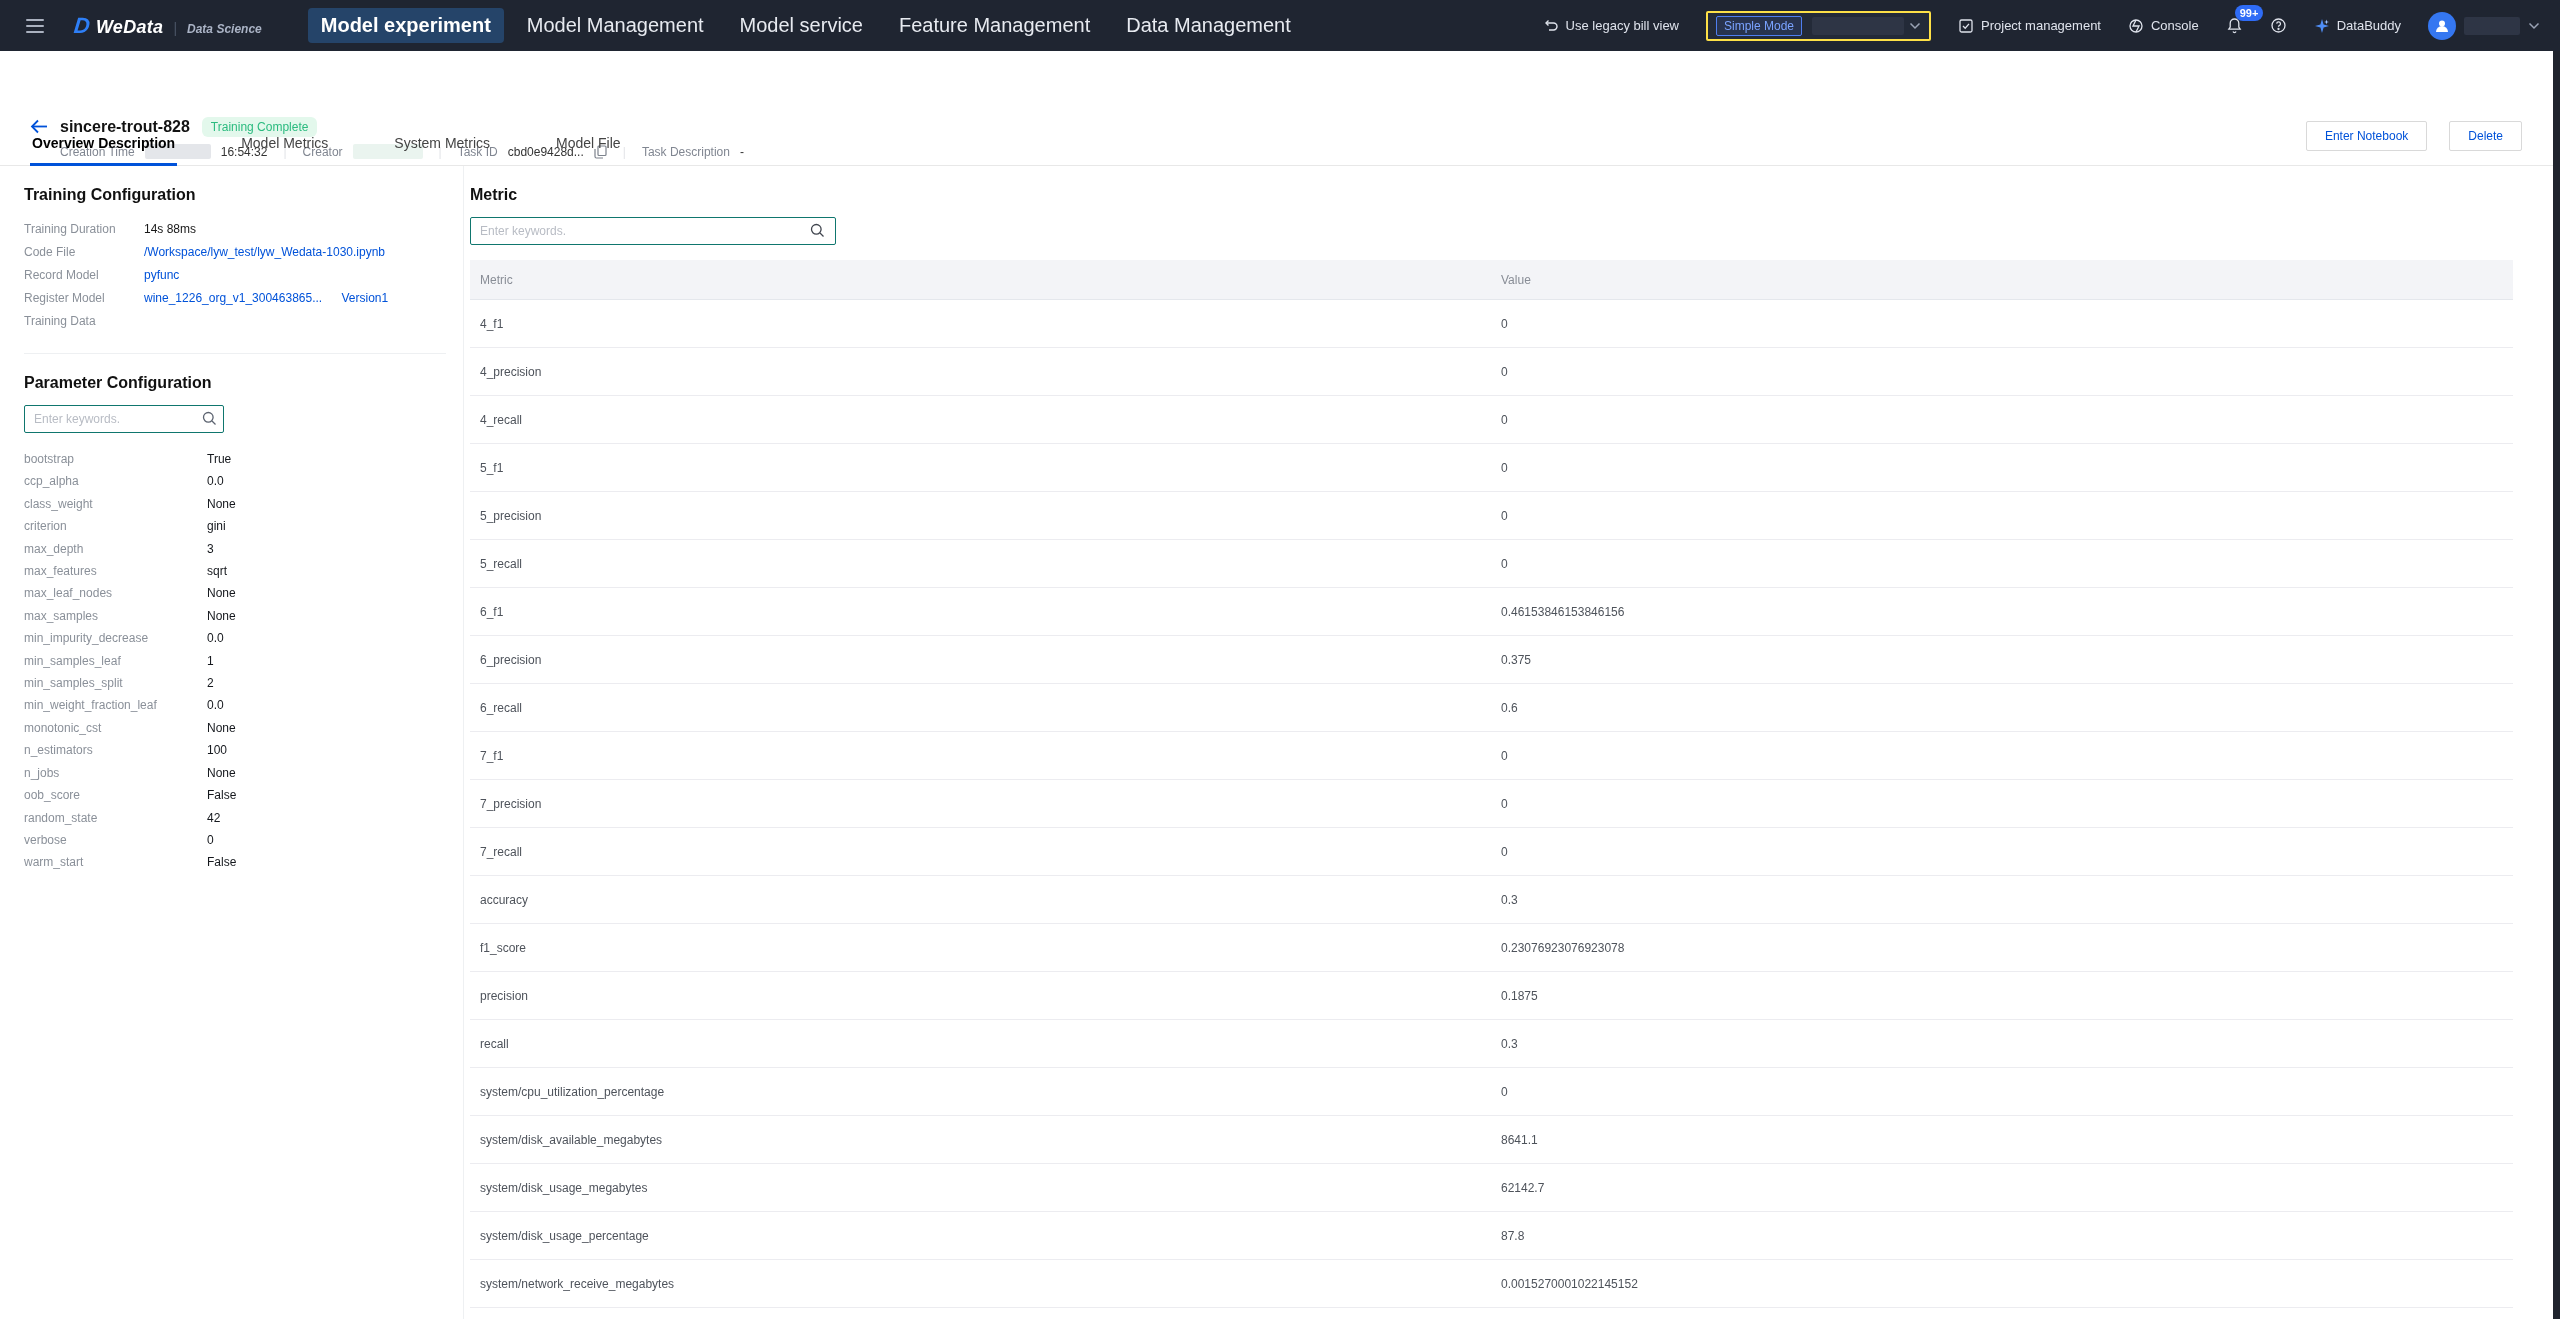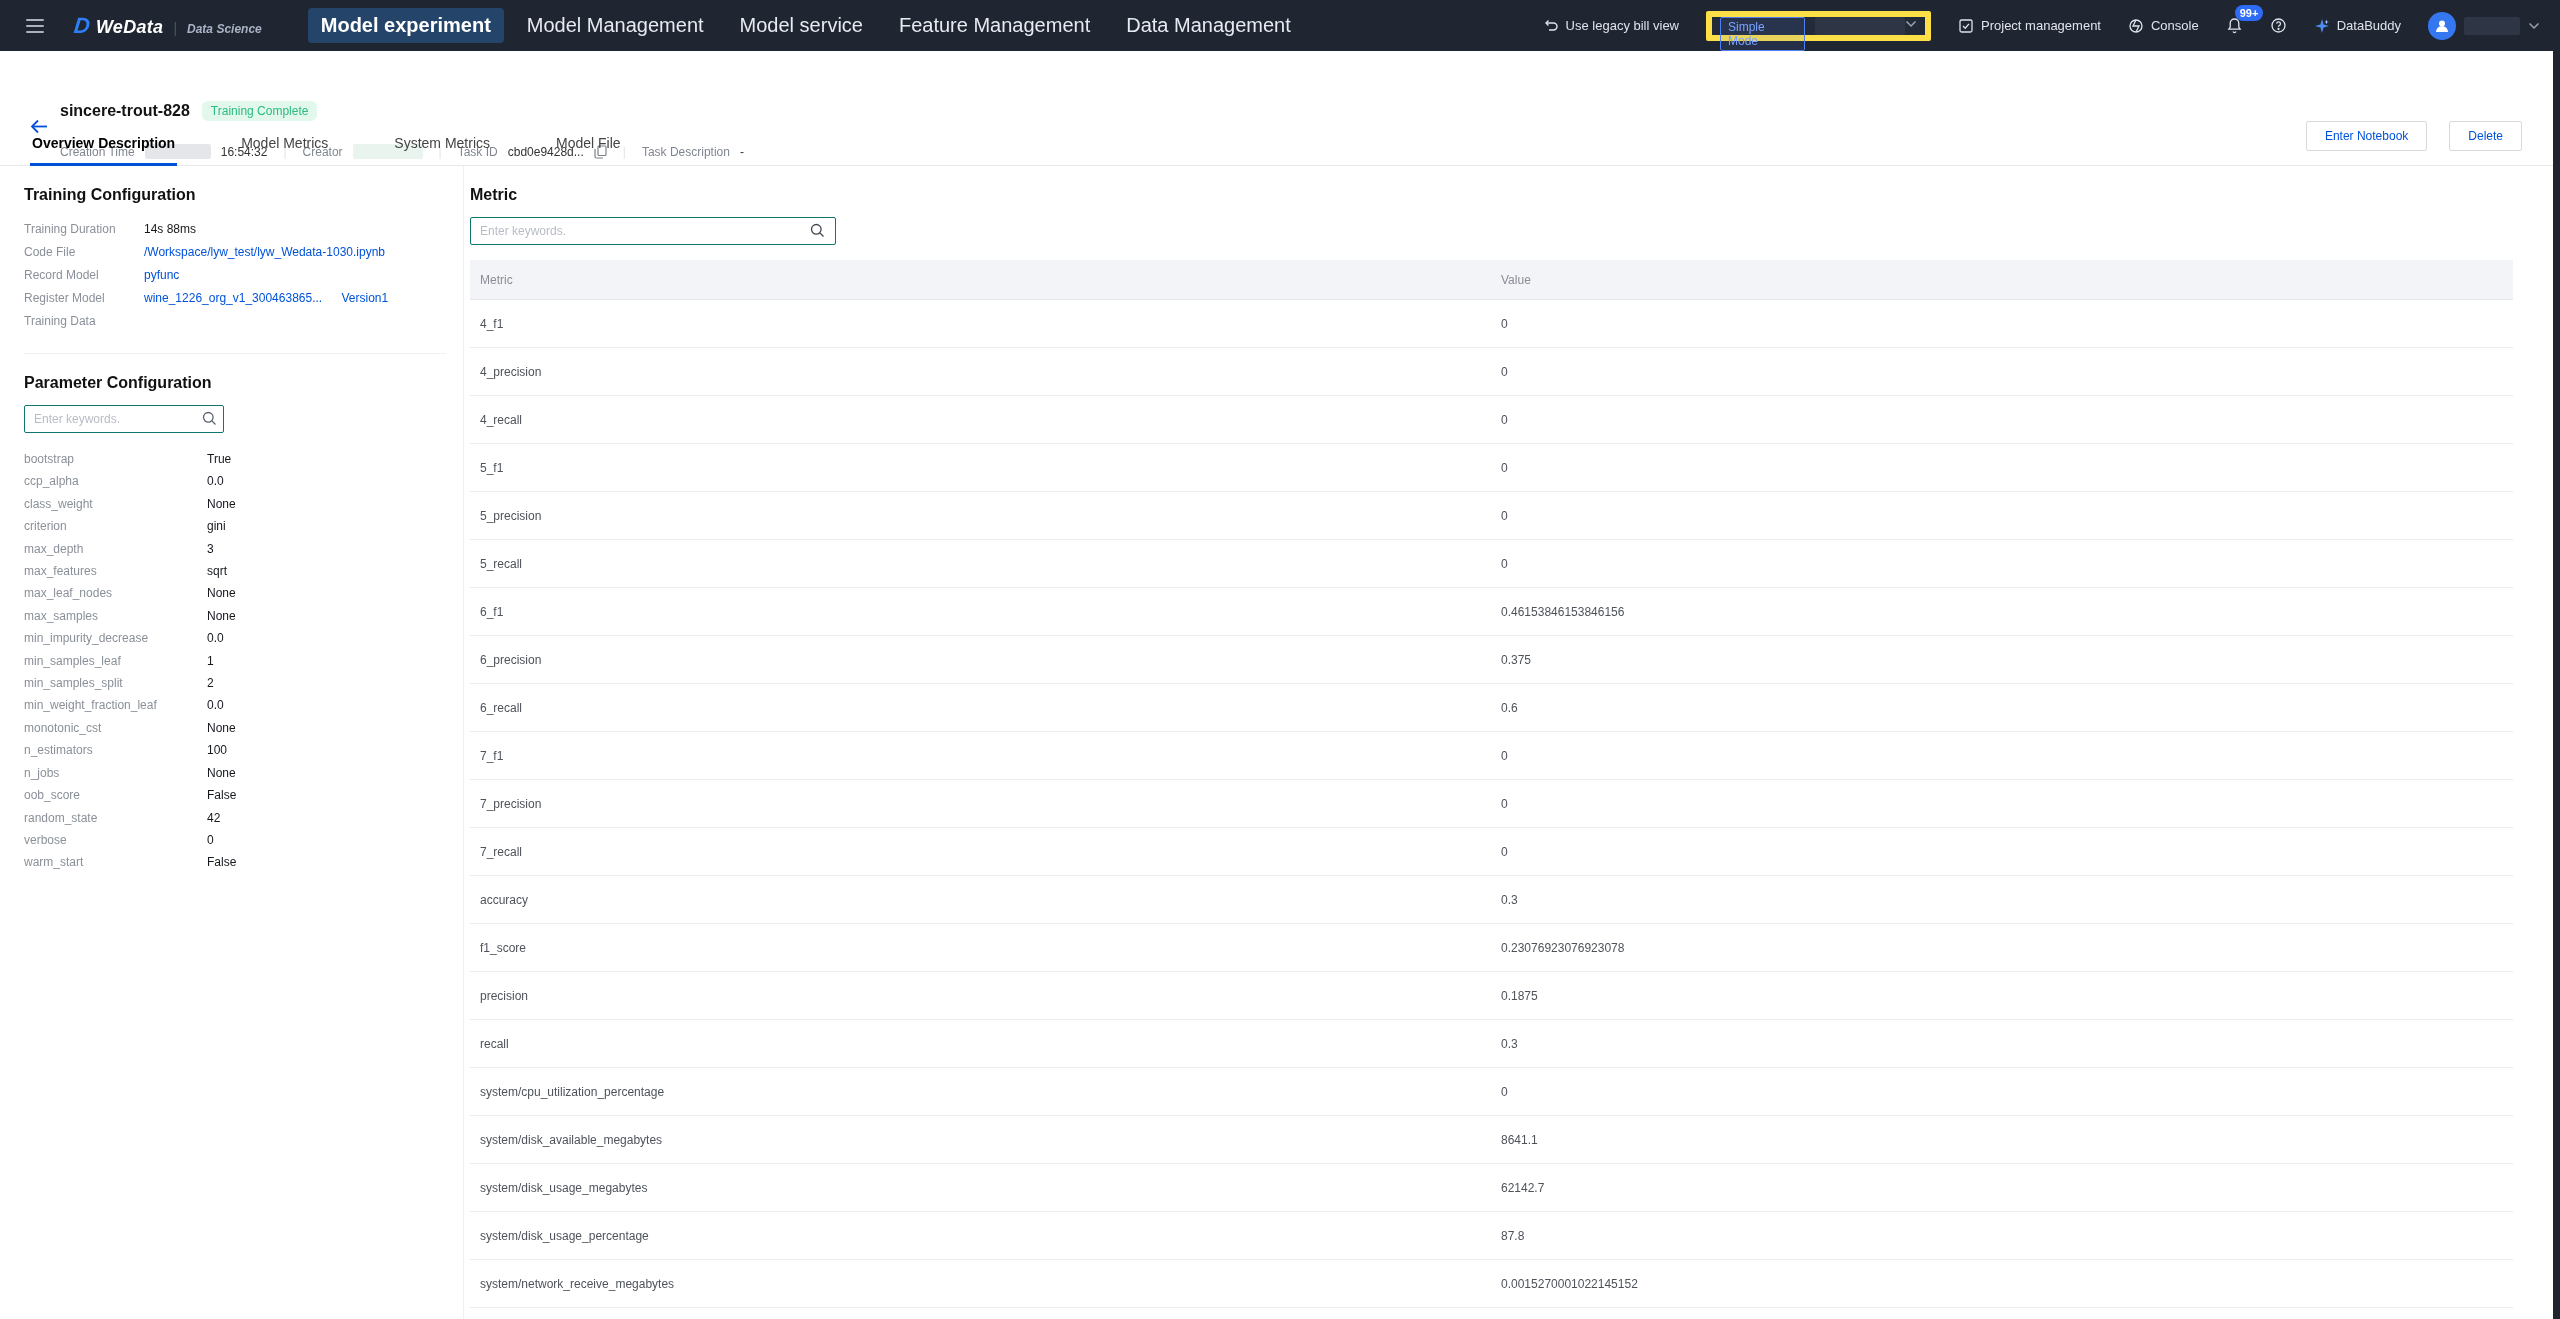--- a/index.html
+++ b/index.html
@@ -17,41 +17,41 @@
     margin-right:6px; transform:skewX(-6deg); display:inline-block; }
   .brand .brand-name { font:italic 700 18px "Liberation Sans",sans-serif; color:#fff; letter-spacing:.3px; }
   .brand .brand-sep { color:#4a5365; margin:0 10px; font-size:14px; }
   .brand .brand-sub { font:italic 600 12px "Liberation Sans",sans-serif; color:#aab3c5; }
   .nav-items { display:flex; align-items:center; margin-left:46px; gap:10px; }
   .nav-item { font-size:20px; padding:6px 13px; border-radius:4px; color:#e7eaf0; cursor:pointer; white-space:nowrap; }
   .nav-item.active { background:#254469; color:#fff; font-weight:700; }
   .nav-right { margin-left:auto; display:flex; align-items:center; gap:27px; margin-right:20px; }
   .nav-right .nr-item { display:flex; align-items:center; gap:7px; font-size:13px; cursor:pointer; white-space:nowrap; }
   .nr-icon svg { display:block; }
-  .mode-select { width:225px; height:30px; border:6px solid #fde047; border-radius:2px;
-    background:#232a38; display:flex; align-items:flex-start; padding:0 8px; cursor:pointer; }
+  .mode-select { width:225px; height:30px; border:2px solid #fde047; border-radius:2px;
+    background:#232a38; display:flex; align-items:center; padding:0 8px; cursor:pointer; }
   .mode-badge { font-size:12px; color:#7aa3ff; border:1px solid #4f7ef0; border-radius:2px;
     background:rgba(79,126,240,.12); padding:2px 7px; }
   .mode-redacted { width:92px; height:18px; background:#2e3545; border-radius:2px; margin-left:10px; }
   .mode-select .chev { margin-left:auto; }
   .bell-wrap { position:relative; }
   .badge-99 { position:absolute; top:-12px; left:9px; background:#2f6cf6; color:#fff;
     font-size:11px; line-height:16px; padding:0 5px; border-radius:9px; font-weight:700; }
   .avatar-group { display:flex; align-items:center; gap:8px; cursor:pointer; }
   .avatar { width:28px; height:28px; border-radius:50%; background:#3577f1; display:flex;
     align-items:center; justify-content:center; }
   .avatar-redacted { width:56px; height:18px; background:#2e3545; border-radius:2px; }
 
   
   .scrollbar { position:absolute; top:51px; right:0; width:7px; height:1268px; background:#20242e; }
 
   
   .page-header { position:absolute; top:51px; left:0; width:2553px; height:75px; background:#fff; }
   .back-arrow { position:absolute; left:30px; top:68px; cursor:pointer; }
-  .title-row { position:absolute; left:60px; top:50px; display:flex; align-items:center; gap:12px; }
+  .title-row { position:absolute; left:60px; top:66px; display:flex; align-items:center; gap:12px; }
   .exp-title { font-size:16px; font-weight:700; color:#131313; }
   .status-badge { background:#e3f8ec; color:#2bbb7f; font-size:12px; padding:3px 9px; border-radius:6px; }
   .meta-row { position:absolute; left:60px; top:93px; display:flex; align-items:center; gap:10px;
     font-size:12px; color:#333; }
   .meta-label { color:#808691; }
   .meta-sep { color:#e3e5e8; padding:0 6px; }
   .redacted-light { width:66px; height:15px; background:#e4e6ea; border-radius:2px; }
   .redacted-creator { width:70px; height:15px; background:#eaf4ef; border-radius:2px; }
   .copy-icon { cursor:pointer; display:inline-flex; }
   .header-actions { position:absolute; right:31px; top:70px; display:flex; gap:22px; }

